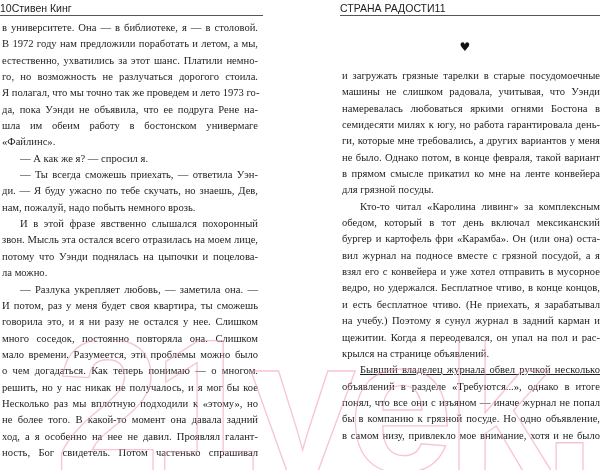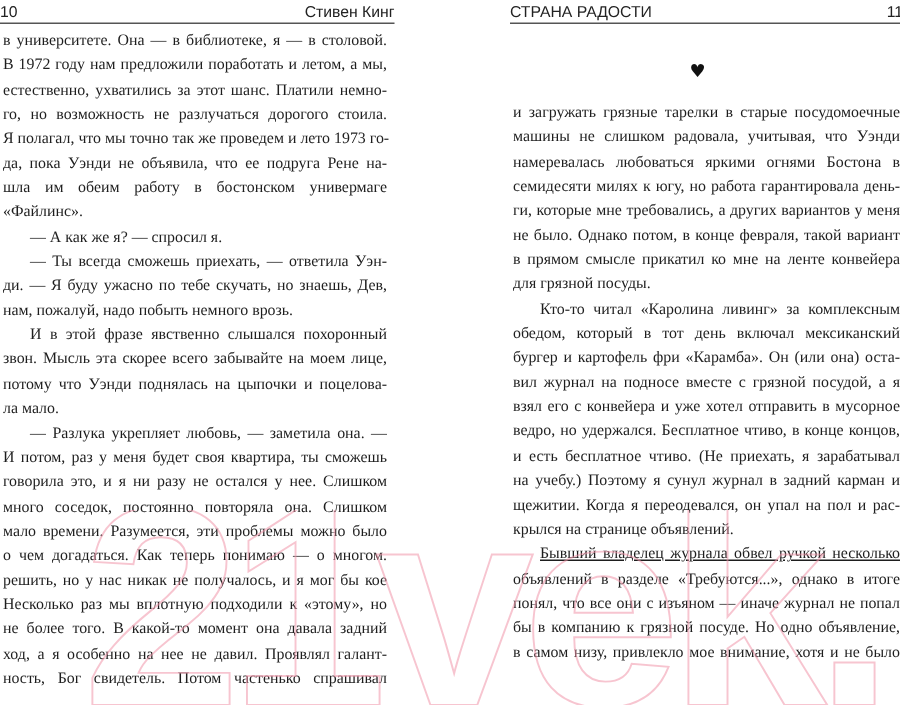--- a/index.html
+++ b/index.html
@@ -8,21 +8,21 @@
     position: relative; font-family: "Liberation Serif", "DejaVu Serif", serif;
     color: #1e1e1e;
   }
   .page { position: absolute; top: 0; height: 470px; }
   .page.left { left: 0; width: 270px; }
   .page.right { left: 330px; width: 270px; }
   .running-head {
     position: absolute; top: 2px; left: 0; right: 0; height: 12px;
     font-family: "Liberation Sans", "DejaVu Sans", sans-serif;
     font-size: 10.5px; line-height: 12px; color: #222;
-    display: flex; justify-content: space-between; align-items: center;
+    display: flex; align-items: center;
   }
   .page.left .running-head { left: 0; width: 263px; }
   .page.right .running-head { left: 10px; width: 262px; }
   .head-rule { position: absolute; top: 15px; height: 1px; background: #555; }
   .page.left .head-rule { left: 0; width: 263px; }
   .page.right .head-rule { left: 10px; width: 262px; }
   .body-text {
     position: absolute; font-size: 10.6px; line-height: 16.35px;
     text-align: justify; hyphens: manual;
   }
@@ -58,23 +58,23 @@
       <span class="line">го, но возможность не разлучаться дорогого стоила.</span>
       <span class="line">Я полагал, что мы точно так же проведем и лето 1973 го-</span>
       <span class="line">да, пока Уэнди не объявила, что ее подруга Рене на-</span>
       <span class="line">шла им обеим работу в бостонском универмаге</span>
       <span class="line last">«Файлинс».</span>
       <span class="line last" style="text-indent: 18px;">— А как же я? — спросил я.</span>
       <span class="line" style="text-indent: 18px;">— Ты всегда сможешь приехать, — ответила Уэн-</span>
       <span class="line">ди. — Я буду ужасно по тебе скучать, но знаешь, Дев,</span>
       <span class="line last">нам, пожалуй, надо побыть немного врозь.</span>
       <span class="line" style="text-indent: 18px;">И в этой фразе явственно слышался похоронный</span>
-      <span class="line">звон. Мысль эта скорее всего забывайте на моем лице,</span>
+      <span class="line">звон. Мысль эта остался всего отразилась на моем лице,</span>
       <span class="line">потому что Уэнди поднялась на цыпочки и поцелова-</span>
-      <span class="line last">ла мало.</span>
+      <span class="line last">ла можно.</span>
       <span class="line" style="text-indent: 18px;">— Разлука укрепляет любовь, — заметила она. —</span>
       <span class="line">И потом, раз у меня будет своя квартира, ты сможешь</span>
       <span class="line">говорила это, и я ни разу не остался у нее. Слишком</span>
       <span class="line">много соседок, постоянно повторяла она. Слишком</span>
       <span class="line">мало времени. Разумеется, эти проблемы можно было</span>
       <span class="line">о чем догадаться. Как теперь понимаю — о многом.</span>
       <span class="line">решить, но у нас никак не получалось, и я мог бы кое</span>
       <span class="line">Несколько раз мы вплотную подходили к «этому», но</span>
       <span class="line">не более того. В какой-то момент она давала задний</span>
       <span class="line">ход, а я особенно на нее не давил. Проявлял галант-</span>

